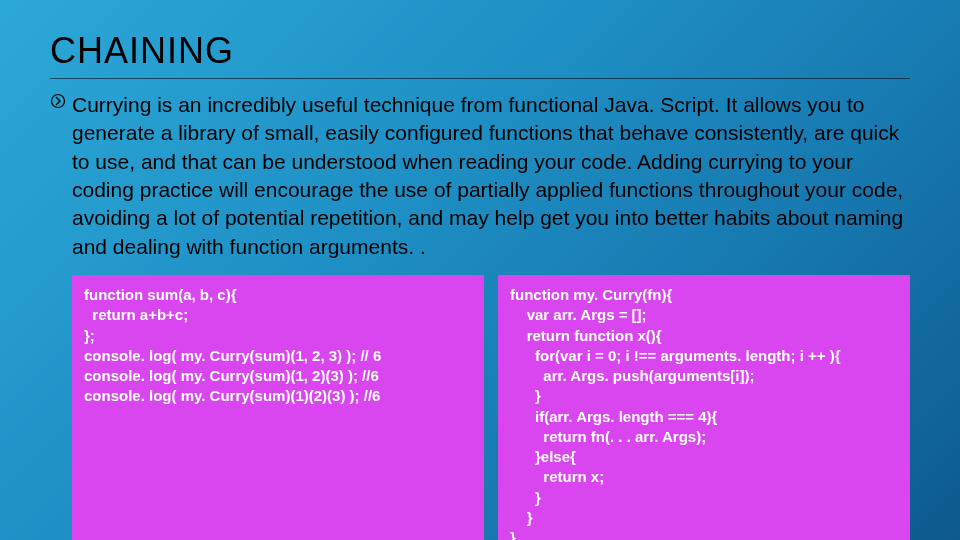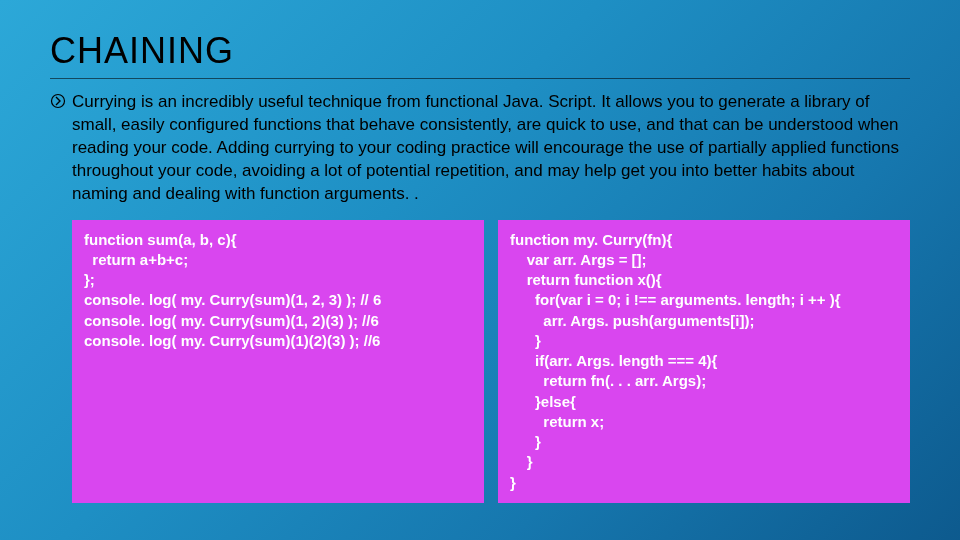--- a/index.html
+++ b/index.html
@@ -30,21 +30,21 @@
     align-items: flex-start;
   }
   .bullet-icon {
     flex: 0 0 22px;
     font-size: 16px;
     line-height: 22px;
     color: #000;
     padding-top: 2px;
   }
   .paragraph {
-    font-size: 17px;
+    font-size: 21px;
     line-height: 1.35;
     color: #000;
     padding-right: 6px;
   }
   .code-row {
     display: flex;
     gap: 14px;
     margin-top: 14px;
     padding-left: 22px;
   }

